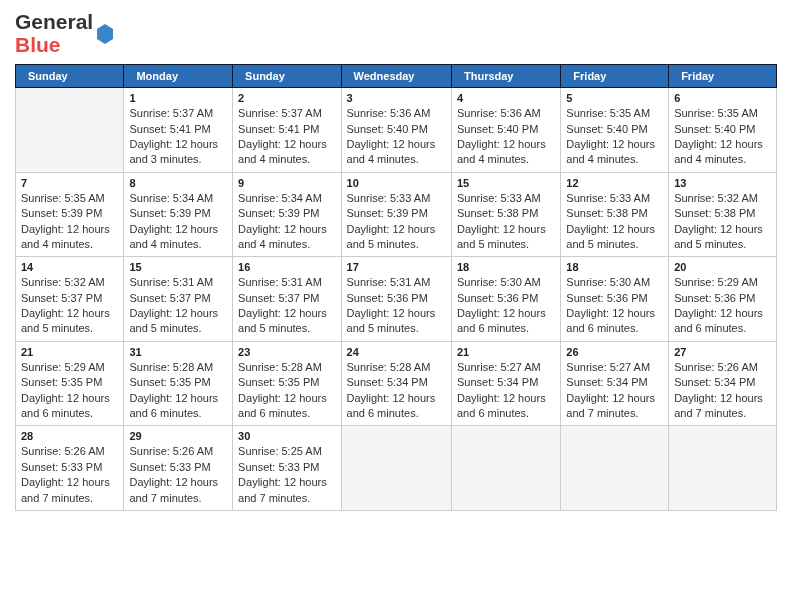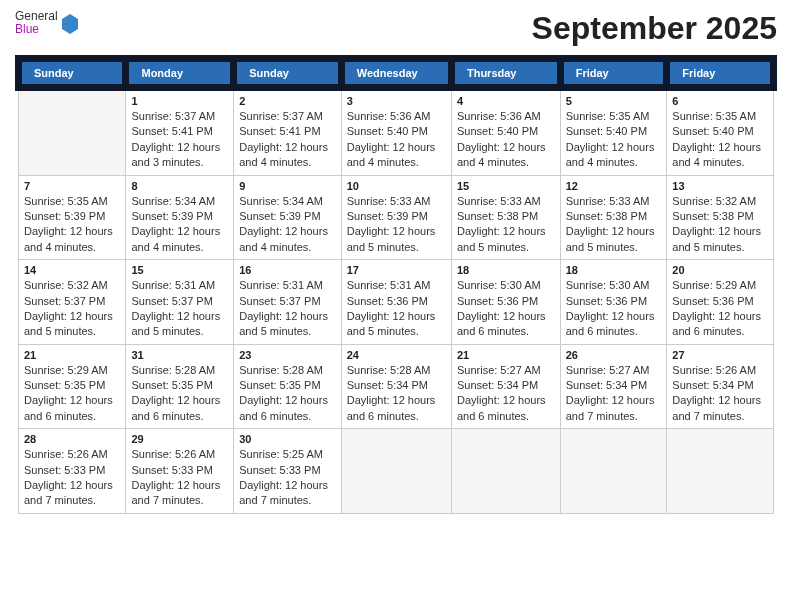--- a/index.html
+++ b/index.html
@@ -21,27 +21,27 @@
       align-items: flex-start;
       margin-bottom: 8px;
     }
     .logo {
       display: flex;
       align-items: center;
     }
     .logo-text {
       display: flex;
       flex-direction: column;
-      font-size: 12px;
-      font-weight: normal;
+      font-size: 21px;
+      font-weight: bold;
       line-height: 1.1;
       justify-content: space-between;
     }
     .logo-general { color: #333; }
-    .logo-blue { color: #a21caf; }
+    .logo-blue { color: #ef4444; }
     .logo-icon {
       width: 18px;
       height: 22px;
       margin-left: 3px;
       margin-top: 2px;
     }
     .title-area {
       text-align: right;
     }
     .month-title {
@@ -58,21 +58,21 @@
       border-collapse: collapse;
       font-size: 9.5px;
     }
     .calendar th {
       background-color: #2a6db5;
       color: #fff;
       padding: 5px 12px;
       text-align: left;
       font-size: 11px;
       font-weight: bold;
-      border: 7px solid #0f172a;
+      border: 1px solid #0f172a;
     }
     .calendar td {
       border: 1px solid #ccc;
       padding: 4px 5px;
       vertical-align: top;
       width: 113px;
       height: 80px;
       background: #fff;
     }
     .calendar td.empty {
@@ -105,21 +105,20 @@
           <span class="logo-general">General</span>
           <span class="logo-blue">Blue</span>
         </div>
         <svg class="logo-icon" viewBox="0 0 18 22" xmlns="http://www.w3.org/2000/svg">
           <path d="M9 1 L17 6 L17 16 L9 21 L1 16 L1 6 Z" fill="#1a6fba" opacity="0.85"></path>
           <path d="M9 3 L15 7 L15 15 L9 19" fill="#2a8ad4" opacity="0.7"></path>
         </svg>
       </div>
     </div>
     <div class="title-area">
-      <div class="month-title">September 2025</div>
     </div>
   </div>
 
   <table class="calendar">
     <thead>
       <tr>
 
       <th>Sunday</th>
           <th>Monday</th>
           <th>Sunday</th>

